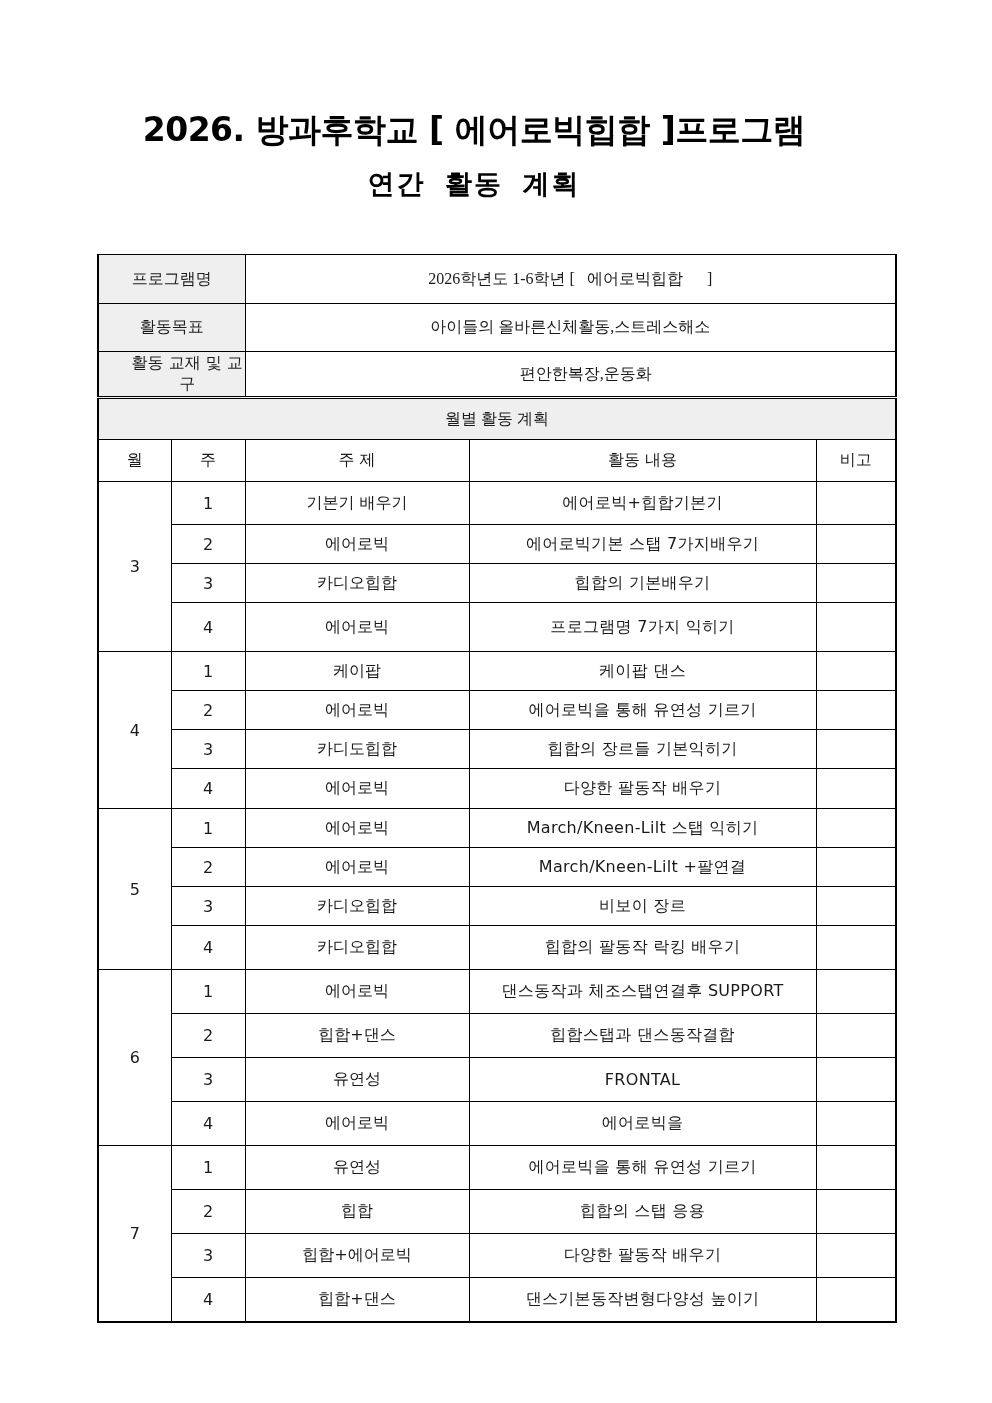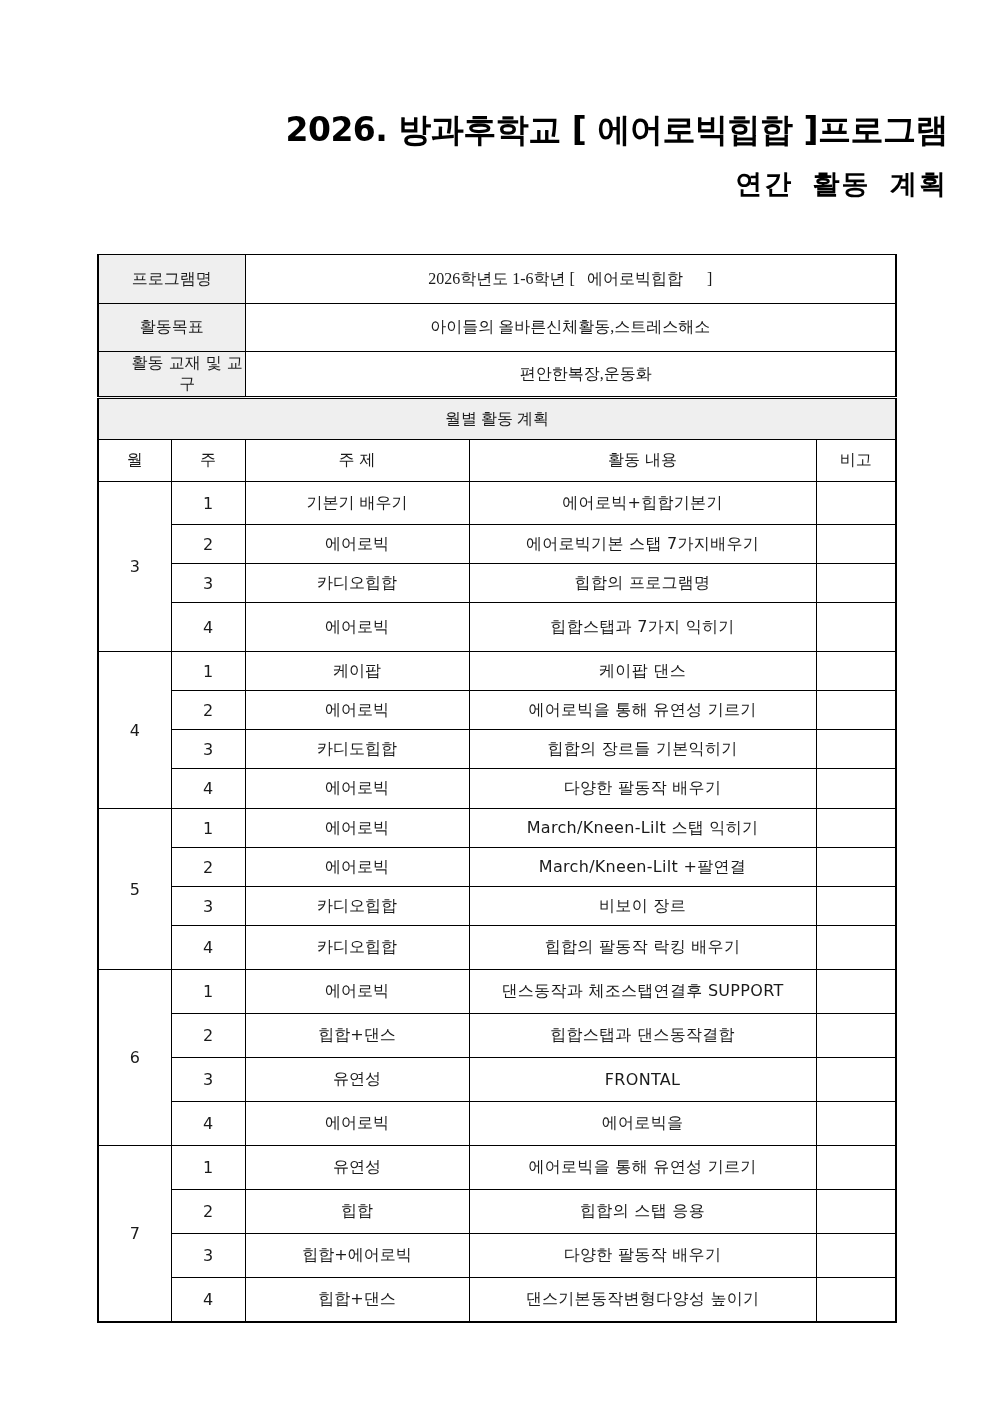--- a/index.html
+++ b/index.html
@@ -1,18 +1,18 @@
 <!DOCTYPE html>
 <html><head>
 <meta charset="utf-8">
 <style>
   html, body { margin: 0; padding: 0; background: #ffffff; }
   body { width: 992px; height: 1403px; position: relative; overflow: hidden;
          font-family: "DejaVu Sans", "Liberation Sans", sans-serif; color: #000; }
-  .title { position: absolute; left: 0; width: 948px; text-align: right;
+  .title { position: absolute; left: 0; width: 948px; text-align: center;
            font-family: "DejaVu Sans", sans-serif; font-weight: bold; letter-spacing: -0.5px; }
   .title1 { top: 108px; font-size: 33px; }
   .title2 { top: 166px; font-size: 27px; letter-spacing: 2px; word-spacing: 8px; }
 
   table.main { position: absolute; left: 97px; top: 254px; width: 798px;
                border-collapse: collapse; table-layout: fixed; }
   table.main td { border: 1px solid #000; text-align: center; vertical-align: middle;
                   padding: 0; font-size: 16px; font-weight: normal; color: #1a1a1a; }
   .outer-top td { border-top: 2px solid #000; }
   .gray { background: #efefef; }
@@ -74,27 +74,27 @@
       </tr>
       <tr style="height: 39px;">
         <td class="week">2</td>
         <td class="topic">에어로빅</td>
         <td class="content">에어로빅기본 스탭 7가지배우기</td>
         <td class="note last"></td>
       </tr>
       <tr style="height: 39px;">
         <td class="week">3</td>
         <td class="topic">카디오힙합</td>
-        <td class="content">힙합의 프로그램명</td>
+        <td class="content">힙합의 기본배우기</td>
         <td class="note last"></td>
       </tr>
       <tr style="height: 49px;">
         <td class="week">4</td>
         <td class="topic">에어로빅</td>
-        <td class="content">힙합스탭과 7가지 익히기</td>
+        <td class="content">프로그램명 7가지 익히기</td>
         <td class="note last"></td>
       </tr>
       <tr style="height: 39px;">
         <td rowspan="4" class="month first">4</td>
         <td class="week">1</td>
         <td class="topic">케이팝</td>
         <td class="content">케이팝 댄스</td>
         <td class="note last"></td>
       </tr>
       <tr style="height: 39px;">

